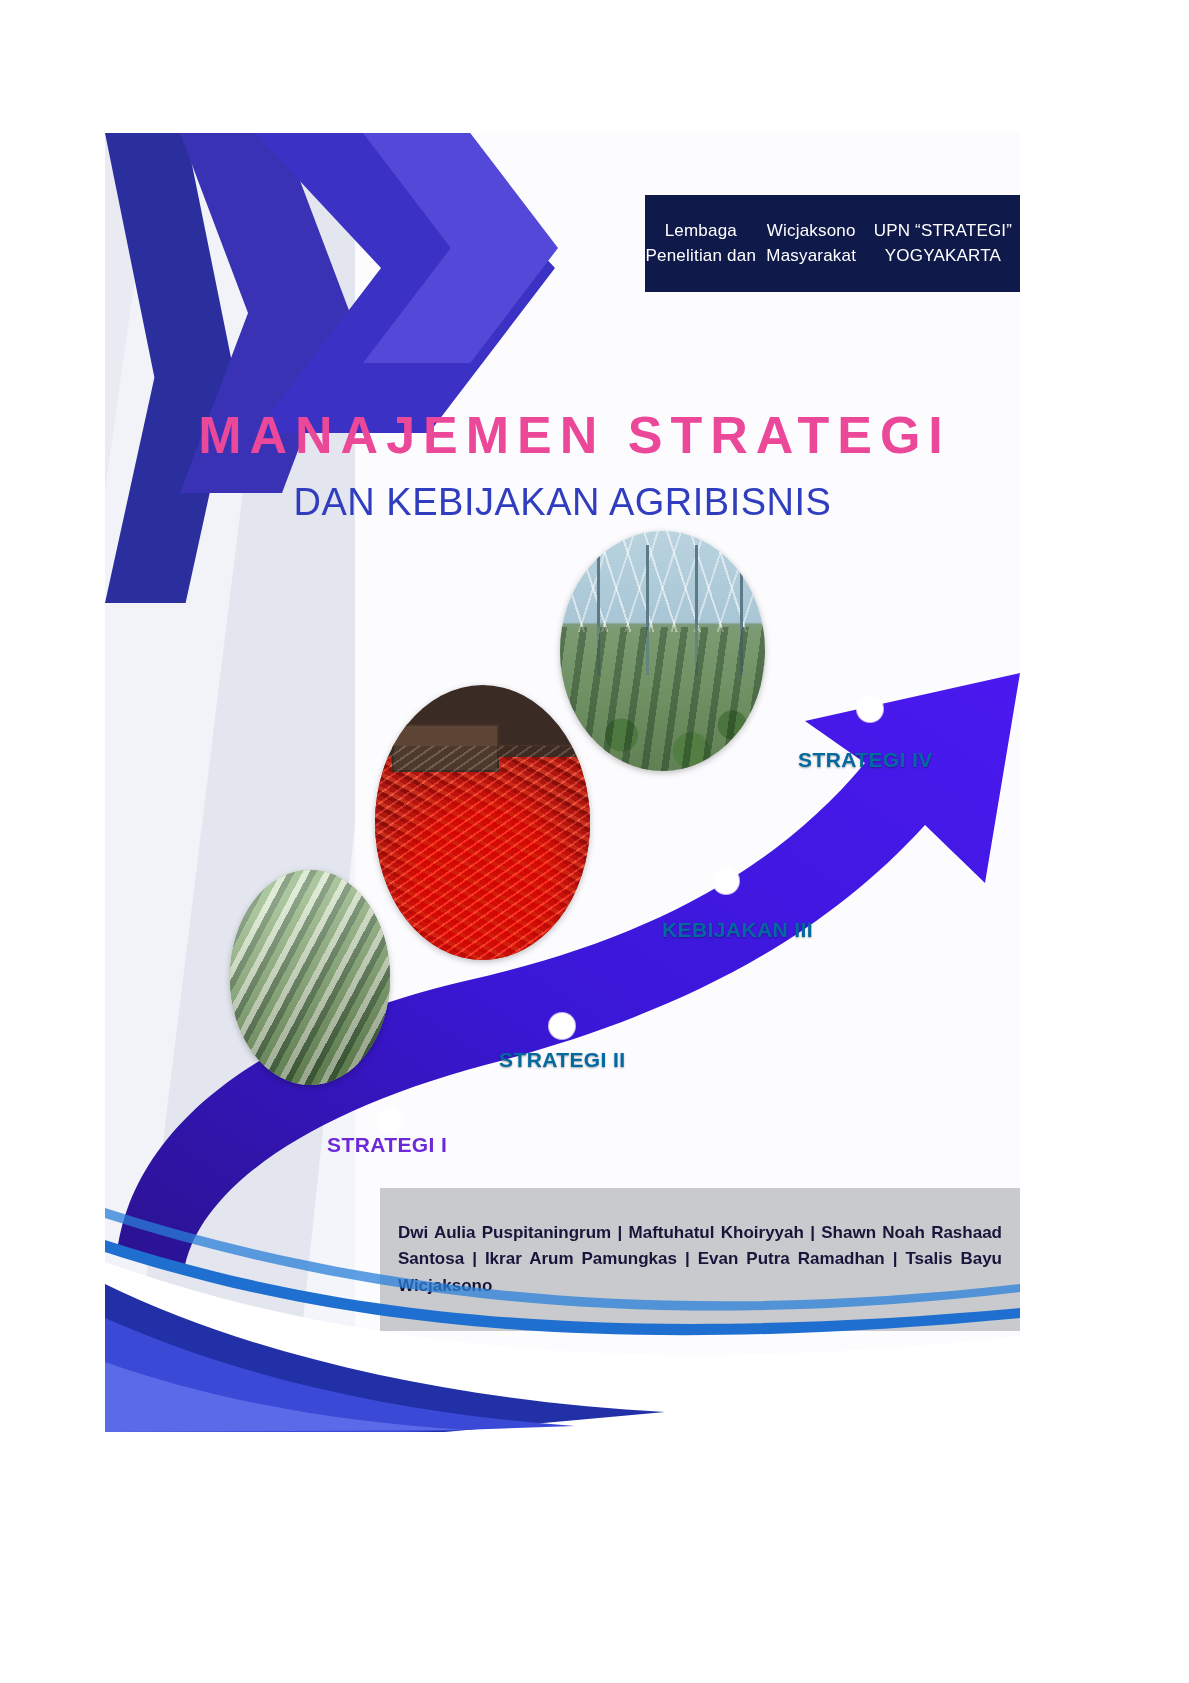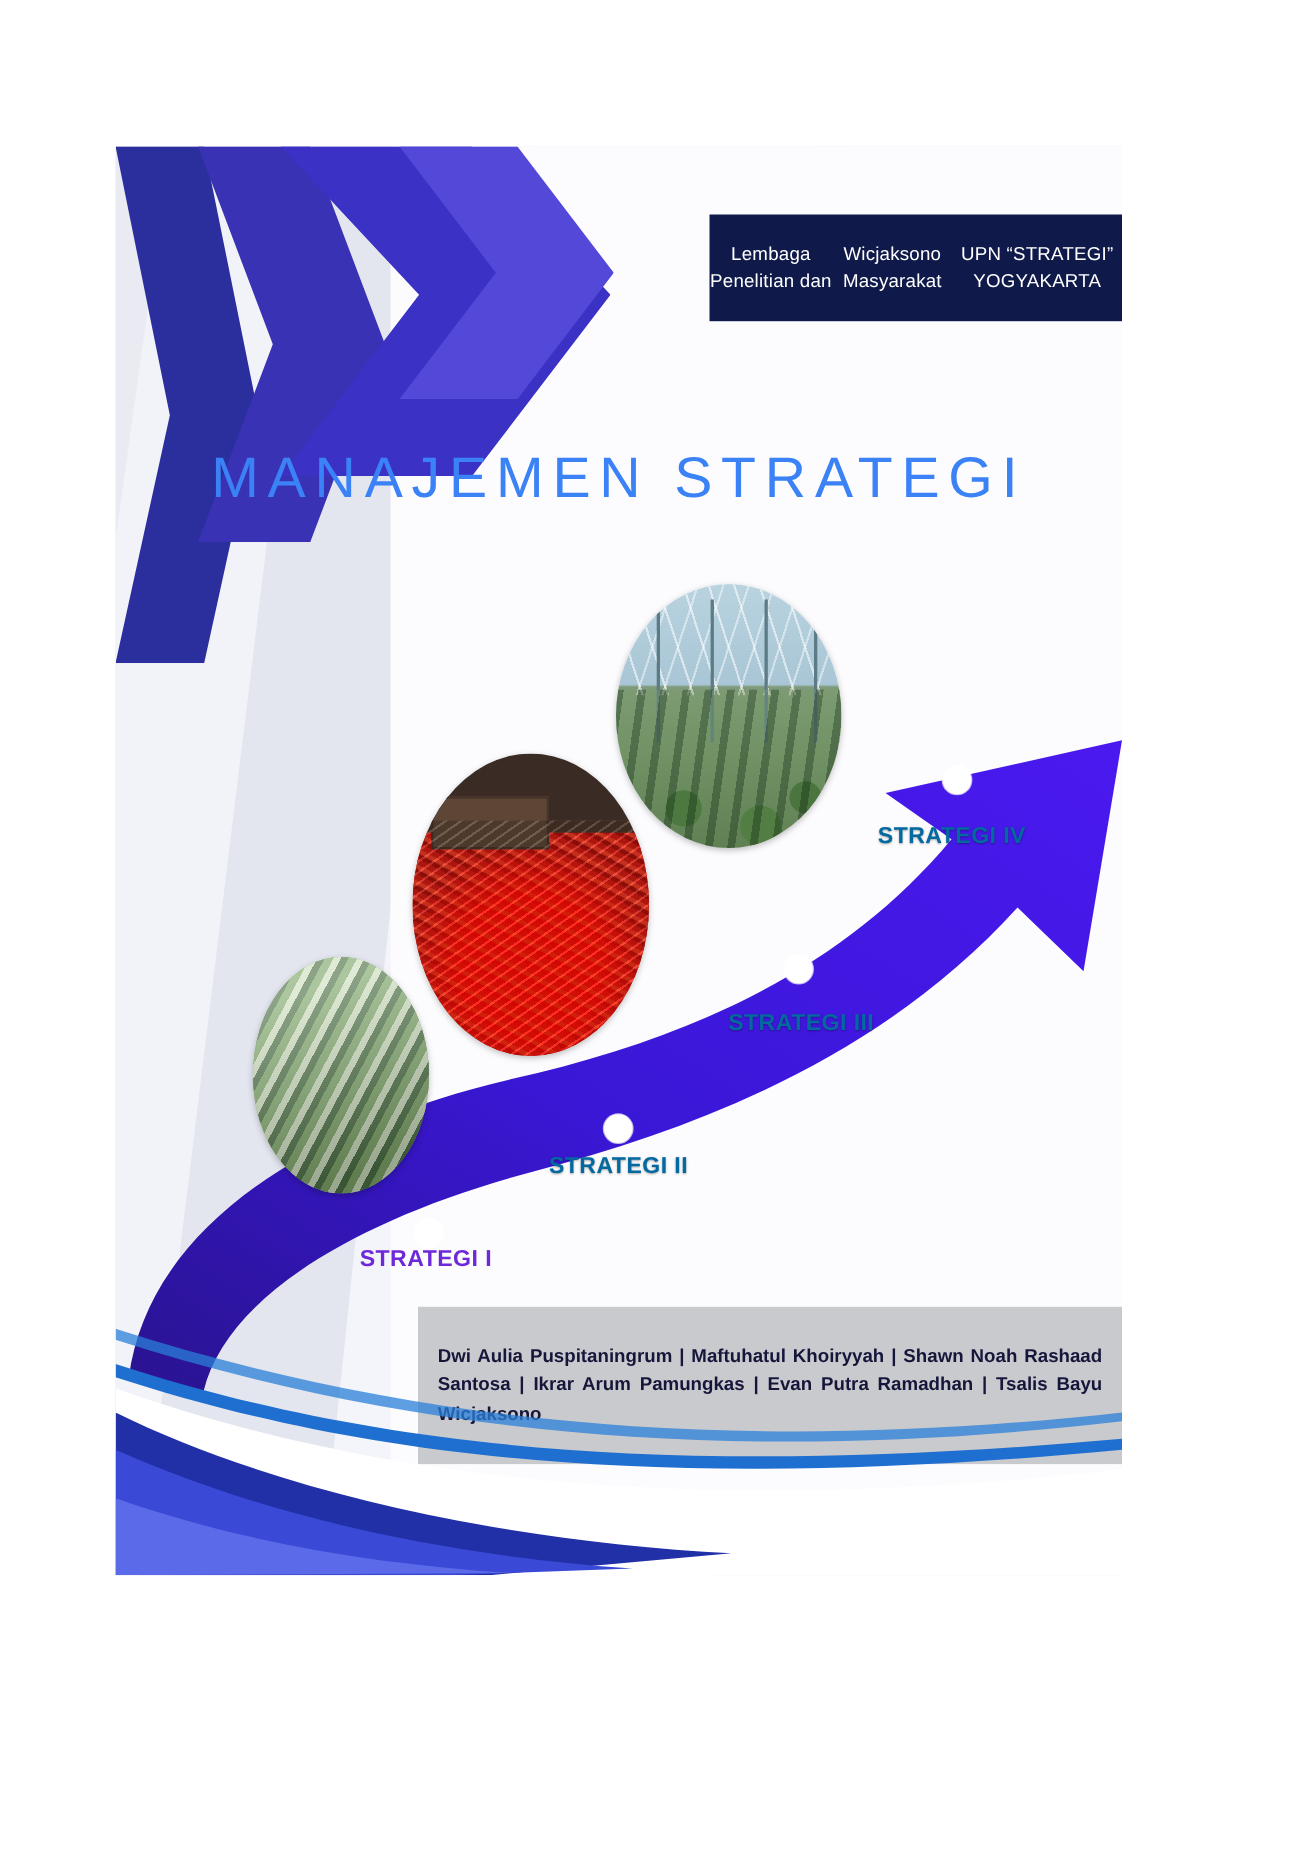--- a/index.html
+++ b/index.html
@@ -92,24 +92,25 @@
     line-height: 1.45;
     letter-spacing: .2px;
   }
 
   
   .title-main {
     position: absolute;
     left: 0; top: 272px; width: 915px;
     text-align: center;
     font-size: 52px;
-    font-weight: normal;
+    font-weight: bold;
     letter-spacing: 8px;
-    color: #3b82f6;
+    color: #ec4899;
     font-family: "Liberation Sans", sans-serif;
+    padding-left: 12px;
   }
   .title-sub {
     position: absolute;
     left: 0; top: 348px; width: 915px;
     text-align: center;
     font-size: 38px;
     color: #2f3dbe;
     letter-spacing: 0.5px;
   }
 
@@ -267,20 +268,21 @@
   <div class="chev chev-big"></div>
   <div class="chev chev-light"></div>
 
   <div class="inst-box">
     <div>Lembaga Penelitian dan</div>
     <div>Wicjaksono Masyarakat</div>
     <div>UPN “STRATEGI” YOGYAKARTA</div>
   </div>
 
   <div class="title-main">MANAJEMEN STRATEGI</div>
+  <div class="title-sub">DAN KEBIJAKAN AGRIBISNIS</div>
 
   <div id="arrow-wrap">
     <svg width="915" height="720" viewBox="0 0 915 720" xmlns="http://www.w3.org/2000/svg">
       <defs>
         <linearGradient id="arrowGrad" x1="0" y1="1" x2="1" y2="0">
           <stop offset="0%" stop-color="#2a1390"></stop>
           <stop offset="45%" stop-color="#3a17d6"></stop>
           <stop offset="100%" stop-color="#4a19f0"></stop>
         </linearGradient>
       </defs>
@@ -309,21 +311,21 @@
     <div class="field"></div>
   </div>
 
   <div class="stage-dot" style="left:272px; top:975px;"></div>
   <div class="stage-label lbl-dark" style="left:222px; top:1000px;">STRATEGI I</div>
 
   <div class="stage-dot" style="left:444px; top:880px;"></div>
   <div class="stage-label" style="left:394px; top:915px;">STRATEGI II</div>
 
   <div class="stage-dot" style="left:608px; top:735px;"></div>
-  <div class="stage-label" style="left:557px; top:785px;">STRATEGI III</div>
+  <div class="stage-label" style="left:557px; top:785px;">KEBIJAKAN III</div>
 
   <div class="stage-dot" style="left:752px; top:563px;"></div>
   <div class="stage-label" style="left:693px; top:615px;">STRATEGI IV</div>
 
   <div class="authors">Dwi Aulia Puspitaningrum | Maftuhatul Khoiryyah | Shawn Noah Rashaad Santosa | Ikrar Arum Pamungkas | Evan Putra Ramadhan | Tsalis Bayu Wicjaksono</div>
 
   <svg id="waves" viewBox="0 0 915 320" xmlns="http://www.w3.org/2000/svg">
     <path d="M0,128 C210,196 470,236 915,196 L915,206 C470,248 210,208 0,140 Z" fill="#1f6fd0"></path>
     <path d="M0,150 C230,232 520,268 915,224 L915,320 L0,320 Z" fill="#ffffff"></path>
     <path d="M0,172 C150,246 360,290 560,300 L340,320 L0,320 Z" fill="#2230a8"></path>

